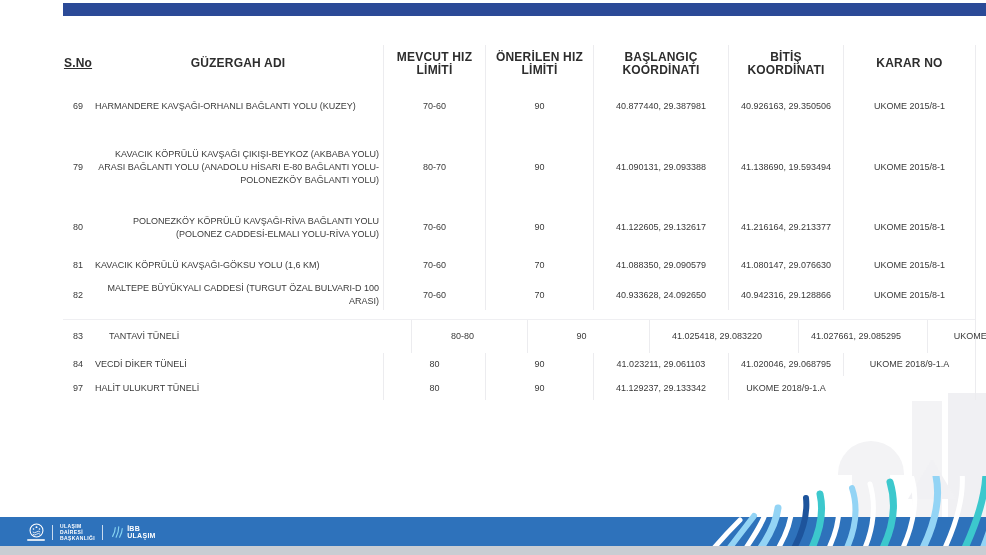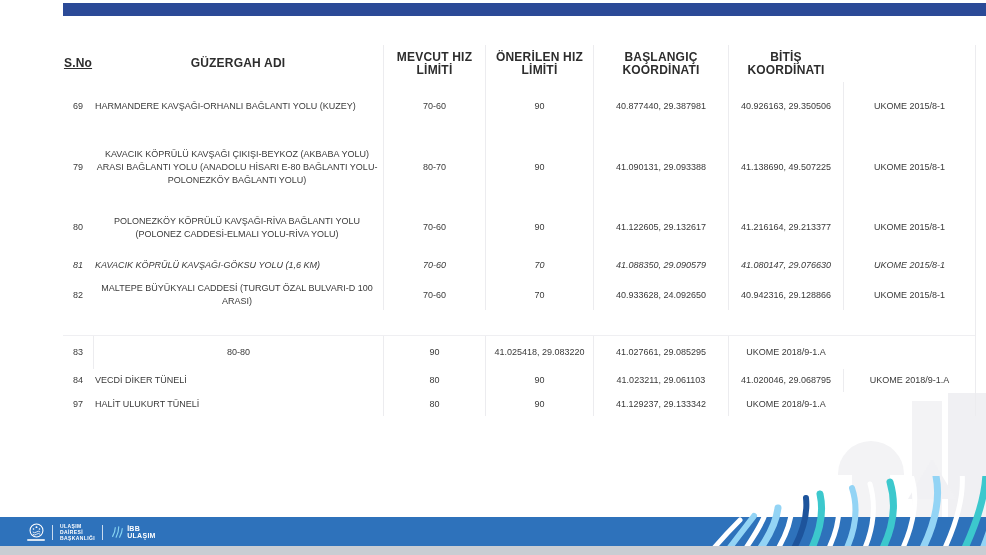--- a/index.html
+++ b/index.html
@@ -31,33 +31,33 @@
     display:grid;
     grid-template-columns:30px 290px 102px 108px 135px 115px 132px;
     align-items:center;
   }
   .cell{
     font-size:9px;line-height:13px;
     display:flex;align-items:center;justify-content:center;
     text-align:center;align-self:stretch;
     padding:2px 4px;box-sizing:border-box;
   }
-  .cell.left{justify-content:flex-start;text-align:center;padding-left:2px;}
+  .cell.left{justify-content:flex-start;text-align:right;padding-left:2px;}
   .c2,.c3,.c4,.c5,.c6{border-left:1px solid #ececef;}
   .thead .cell{font-weight:bold;color:#2d2d2d;min-height:37px;font-size:12px;letter-spacing:.2px;}
   .thead .c0{text-decoration:underline;}
   .r0 .cell{min-height:48px;}
   .r1 .cell{min-height:75px;}
   .r2 .cell{min-height:45px;}
-  .r3 .cell{min-height:30px;font-style:italic;}
+  .r3 .cell{min-height:30px;}
   .r4 .cell{min-height:27px;}
   .r5 .cell{min-height:33px;}
   .r6 .cell{min-height:23px;}
   .r7 .cell{min-height:24px;}
-  .group-start{border-top:1px solid #efeff2;margin-top:25px;}
+  .group-start{border-top:1px solid #efeff2;margin-top:9px;gap:14px;}
 
   
   .bottombar{position:absolute;left:0;right:0;top:517px;height:29px;background:#2e72bb;}
   .bottomstrip{position:absolute;left:0;right:0;top:546px;height:9px;background:#c9cdd3;}
   .fingerprint-big{position:absolute;right:0;top:476px;width:290px;height:70px;pointer-events:none;}
 
   
   .footer-logos{position:absolute;left:27px;top:521px;height:22px;display:flex;align-items:center;gap:7px;color:#fff;}
   .vdiv{width:1px;height:15px;background:rgba(255,255,255,.75);}
   .org-text{font-size:5px;line-height:6px;font-weight:bold;letter-spacing:.4px;}
@@ -80,38 +80,39 @@
 </div>
 
 <div class="table">
   <div class="trow thead">
       <div class="cell c0">S.No</div>
       <div class="cell c1">GÜZERGAH ADI</div>
       <div class="cell c2">MEVCUT HIZ LİMİTİ</div>
       <div class="cell c3">ÖNERİLEN HIZ LİMİTİ</div>
       <div class="cell c4">BAŞLANGIÇ KOORDİNATI</div>
       <div class="cell c5">BİTİŞ KOORDİNATI</div>
+      <div class="cell c6">KARAR NO</div>
     </div>
   <div>
       <div class="trow r0">
         <div class="cell c0">69</div>
         <div class="cell c1 left">HARMANDERE KAVŞAĞI-ORHANLI BAĞLANTI YOLU (KUZEY)</div>
         <div class="cell c2">70-60</div>
         <div class="cell c3">90</div>
         <div class="cell c4">40.877440, 29.387981</div>
         <div class="cell c5">40.926163, 29.350506</div>
         <div class="cell c6">UKOME 2015/8-1</div>
       </div>
       <div class="trow r1">
         <div class="cell c0">79</div>
         <div class="cell c1 left">KAVACIK KÖPRÜLÜ KAVŞAĞI ÇIKIŞI-BEYKOZ (AKBABA YOLU) ARASI BAĞLANTI YOLU (ANADOLU HİSARI E-80 BAĞLANTI YOLU-POLONEZKÖY BAĞLANTI YOLU)</div>
         <div class="cell c2">80-70</div>
         <div class="cell c3">90</div>
         <div class="cell c4">41.090131, 29.093388</div>
-        <div class="cell c5">41.138690, 49.507225</div>
+        <div class="cell c5">41.138690, 19.593494</div>
         <div class="cell c6">UKOME 2015/8-1</div>
       </div>
       <div class="trow r2">
         <div class="cell c0">80</div>
         <div class="cell c1 left">POLONEZKÖY KÖPRÜLÜ KAVŞAĞI-RİVA BAĞLANTI YOLU (POLONEZ CADDESİ-ELMALI YOLU-RİVA YOLU)</div>
         <div class="cell c2">70-60</div>
         <div class="cell c3">90</div>
         <div class="cell c4">41.122605, 29.132617</div>
         <div class="cell c5">41.216164, 29.213377</div>
         <div class="cell c6">UKOME 2015/8-1</div>
@@ -129,20 +130,21 @@
         <div class="cell c0">82</div>
         <div class="cell c1 left">MALTEPE BÜYÜKYALI CADDESİ (TURGUT ÖZAL BULVARI-D 100 ARASI)</div>
         <div class="cell c2">70-60</div>
         <div class="cell c3">70</div>
         <div class="cell c4">40.933628, 24.092650</div>
         <div class="cell c5">40.942316, 29.128866</div>
         <div class="cell c6">UKOME 2015/8-1</div>
       </div>
       <div class="trow r5 group-start">
         <div class="cell c0">83</div>
+        <div class="cell c1 left">TANTAVİ TÜNELİ</div>
         <div class="cell c2">80-80</div>
         <div class="cell c3">90</div>
         <div class="cell c4">41.025418, 29.083220</div>
         <div class="cell c5">41.027661, 29.085295</div>
         <div class="cell c6">UKOME 2018/9-1.A</div>
       </div>
       <div class="trow r6">
         <div class="cell c0">84</div>
         <div class="cell c1 left">VECDİ DİKER TÜNELİ</div>
         <div class="cell c2">80</div>

